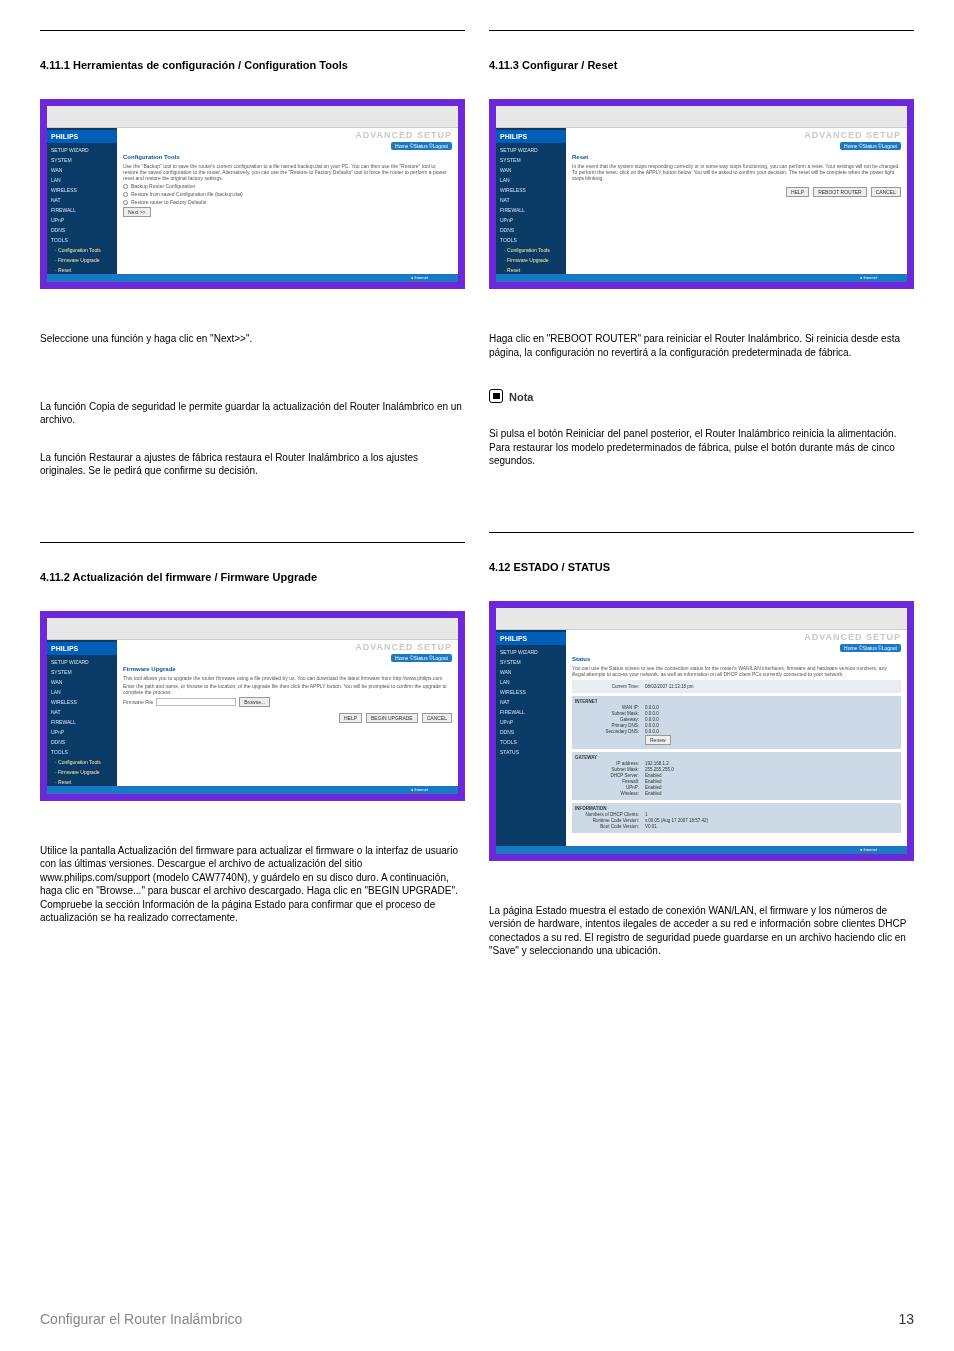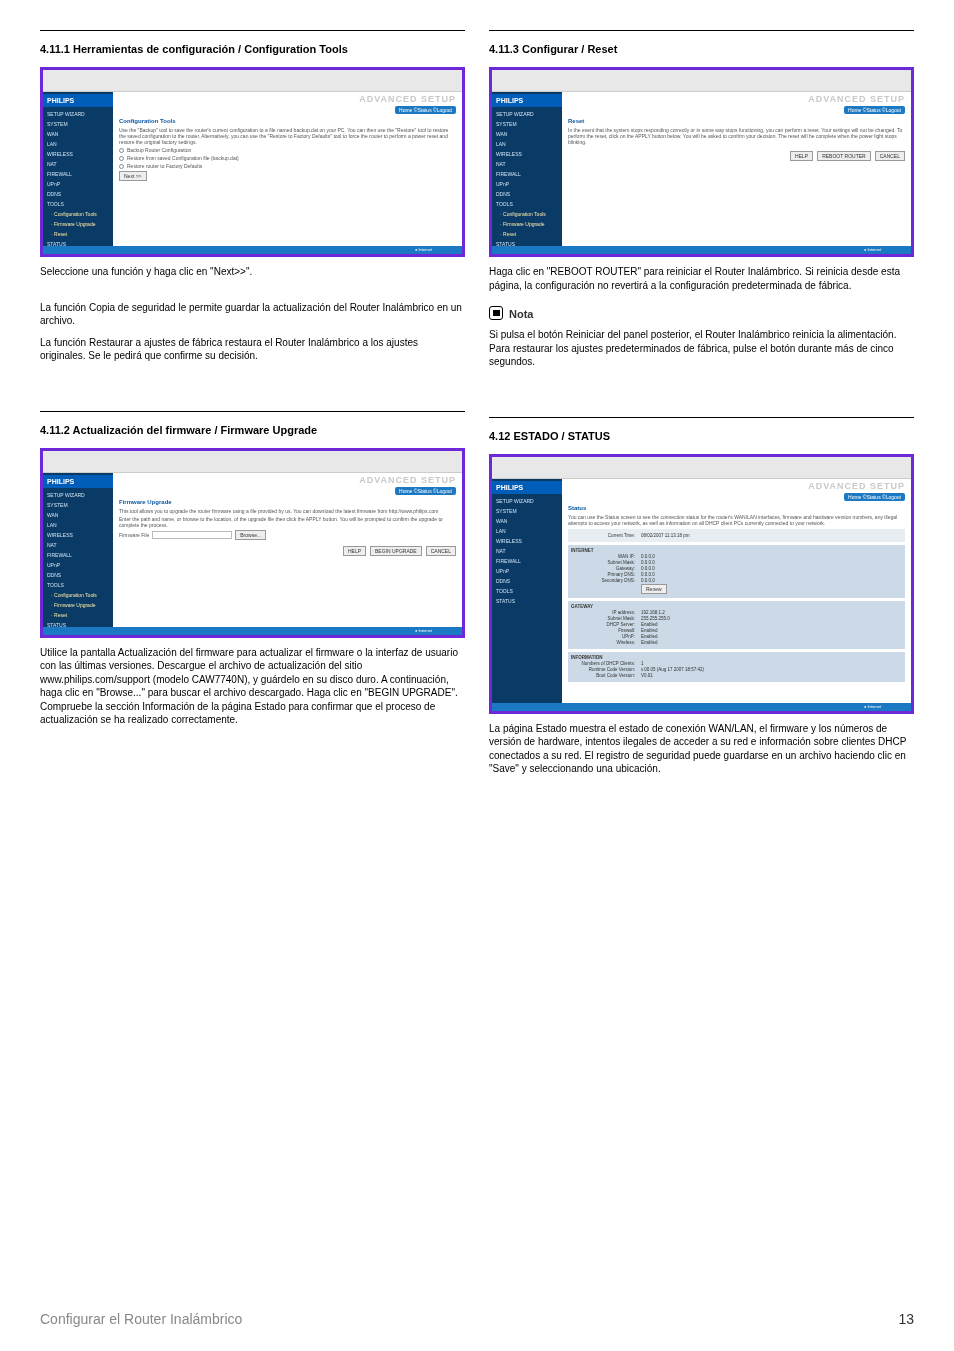--- a/index.html
+++ b/index.html
@@ -14,39 +14,39 @@
   }
   .page {
     display: flex;
     gap: 24px;
     padding: 30px 40px 60px 40px;
   }
   .col {
     flex: 1;
     display: flex;
     flex-direction: column;
-    gap: 8px;
+    gap: 24px;
   }
   .section-rule {
     border-top: 1px solid #000;
     margin-bottom: 4px;
   }
   h3.section-title {
     font-size: 11px;
     font-weight: bold;
     color: #000;
     margin-bottom: 4px;
   }
   .screenshot {
-    border: 3px solid #6d28d9;
+    border: 7px solid #6d28d9;
     background: #be185d;
     height: 190px;
     position: relative;
     overflow: hidden;
-    margin-bottom: 0;
+    margin-bottom: 19px;
   }
   .screenshot .topbar {
     height: 22px;
     background: #e8e8e8;
     border-bottom: 1px solid #ccc;
     font-size: 5px;
     padding: 2px 4px;
     color: #555;
   }
   .screenshot .body {
@@ -362,21 +362,21 @@
       </div>
       <div class="footer">● Internet</div>
     </div>
 
     <p class="body-text">Haga clic en "REBOOT ROUTER" para reiniciar el Router Inalámbrico. Si reinicia desde esta página, la configuración no revertirá a la configuración predeterminada de fábrica.</p>
 
     <div class="nota-row">
       <span class="nota-icon"></span>
       <span>Nota</span>
     </div>
-    <p class="body-text">Si pulsa el botón Reiniciar del panel posterior, el Router Inalámbrico reinicia la alimentación. Para restaurar los ajustes predeterminados de fábrica, pulse el botón durante más de cinco segundos.</p>
+    <p class="body-text">Si pulsa el botón Reiniciar del panel posterior, el Router Inalámbrico reinicia la alimentación. Para restaurar los modelo predeterminados de fábrica, pulse el botón durante más de cinco segundos.</p>
 
     <div class="spacer-block section-rule"></div>
     <h3 class="section-title">4.12  ESTADO / STATUS</h3>
 
     <div class="screenshot" style="height:260px">
       <div class="topbar"></div>
       <div class="body">
         <div class="sidebar">
           <div class="logo">PHILIPS</div>
           <div class="item">SETUP WIZARD</div>

